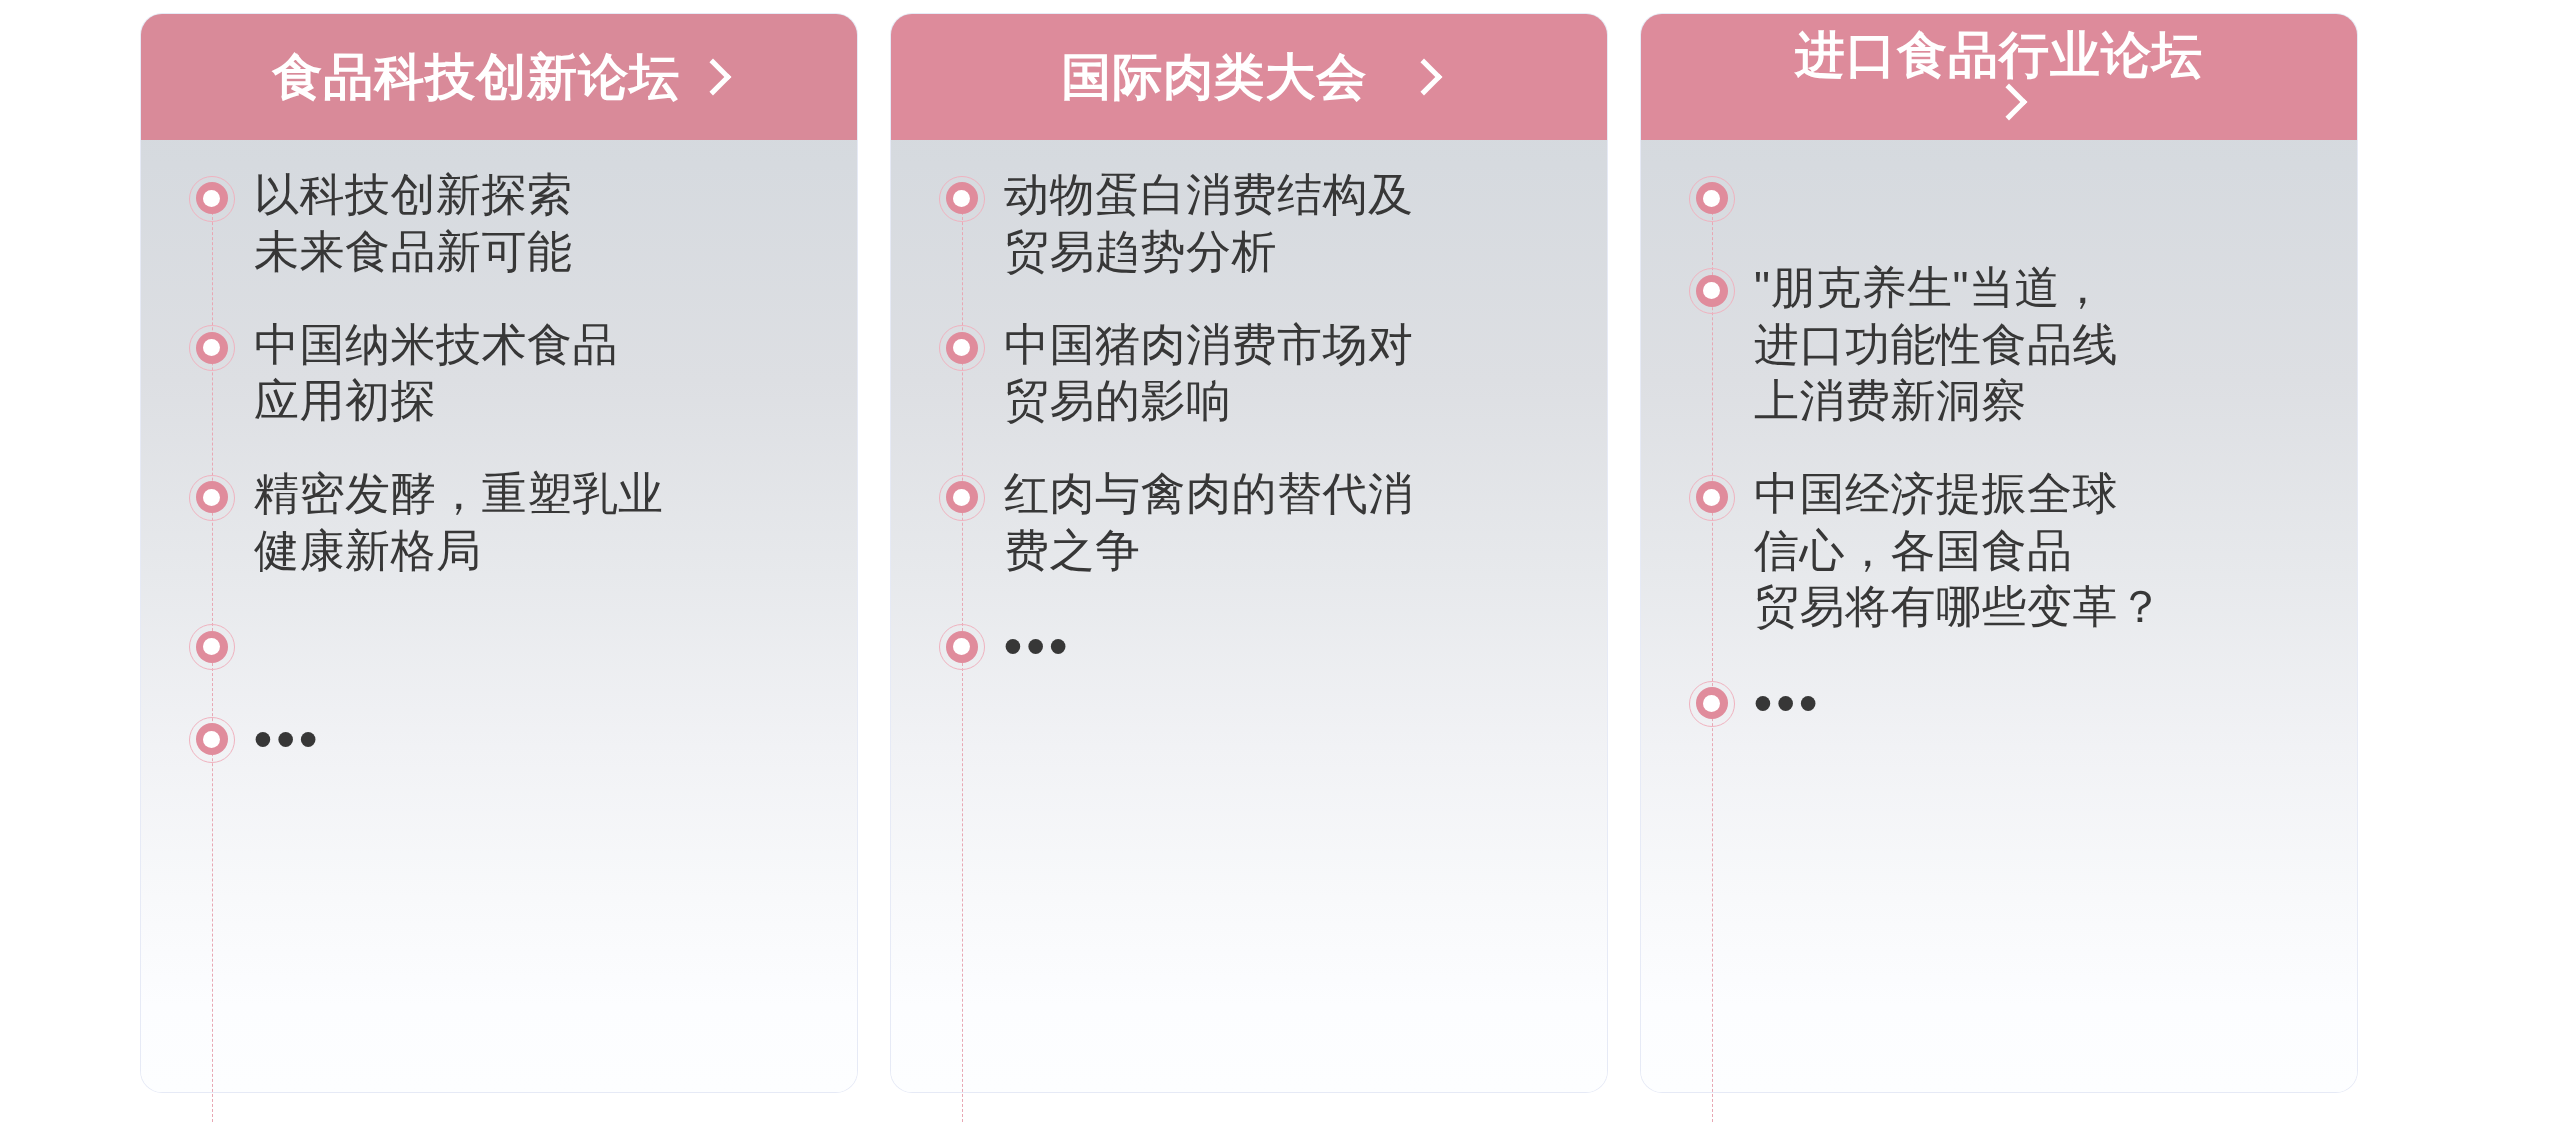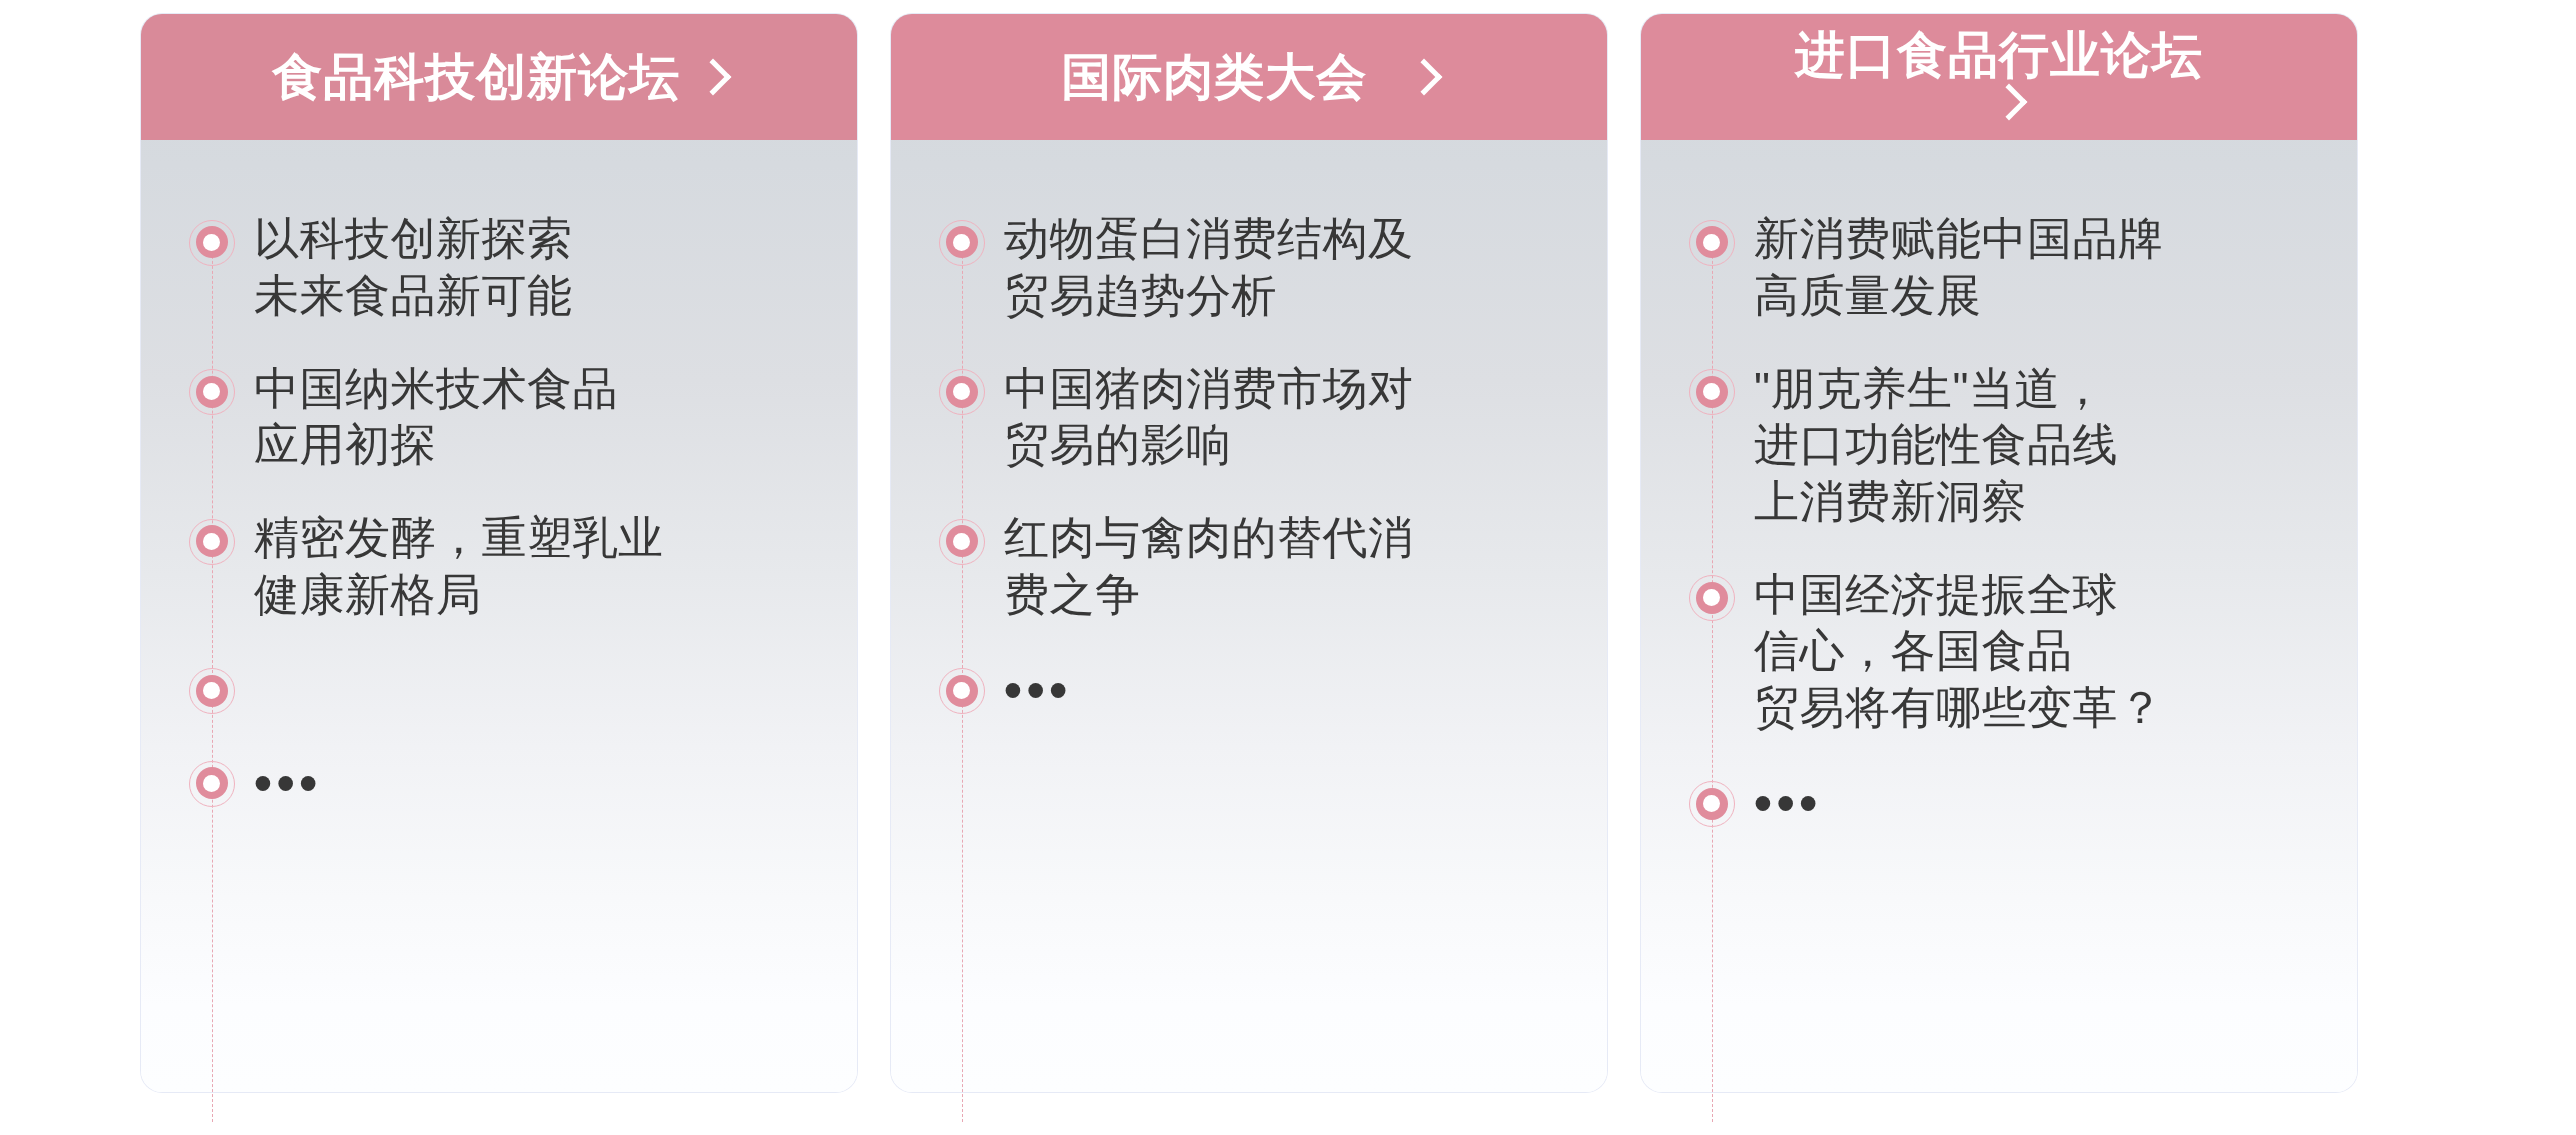--- a/index.html
+++ b/index.html
@@ -87,21 +87,20 @@
     border-top: 5.7px solid #ffffff;
     border-right: 5.7px solid #ffffff;
     transform: rotate(45deg);
   }
 
   .card-body {
     position: relative;
     flex: 1 1 auto;
     padding: 27px 32px 19px 32px;
     box-sizing: border-box;
-    margin-top: 44px;
   }
 
   
   .timeline-rail {
     position: absolute;
     left: 71px;
     top: 42px;
     bottom: -30px;
     width: 0;
     border-left: 1.9px dashed #e8a7b3;
@@ -291,22 +290,20 @@
     </div>
     <div class="card-body">
       <div class="timeline-rail"></div>
       <ul class="topic-list">
         <li class="topic-item">
           <span class="bullet-marker">
             <span class="ring-outer"></span>
               <span class="ring-inner"></span>
               <span class="ring-core"></span>
           </span>
-          <span class="topic-text">新消费赋能中国品牌
-高质量发展</span>
         </li>
         <li class="topic-item">
           <span class="bullet-marker">
             <span class="ring-outer"></span>
               <span class="ring-inner"></span>
               <span class="ring-core"></span>
           </span>
           <span class="topic-text">"朋克养生"当道，
 进口功能性食品线
 上消费新洞察</span>

